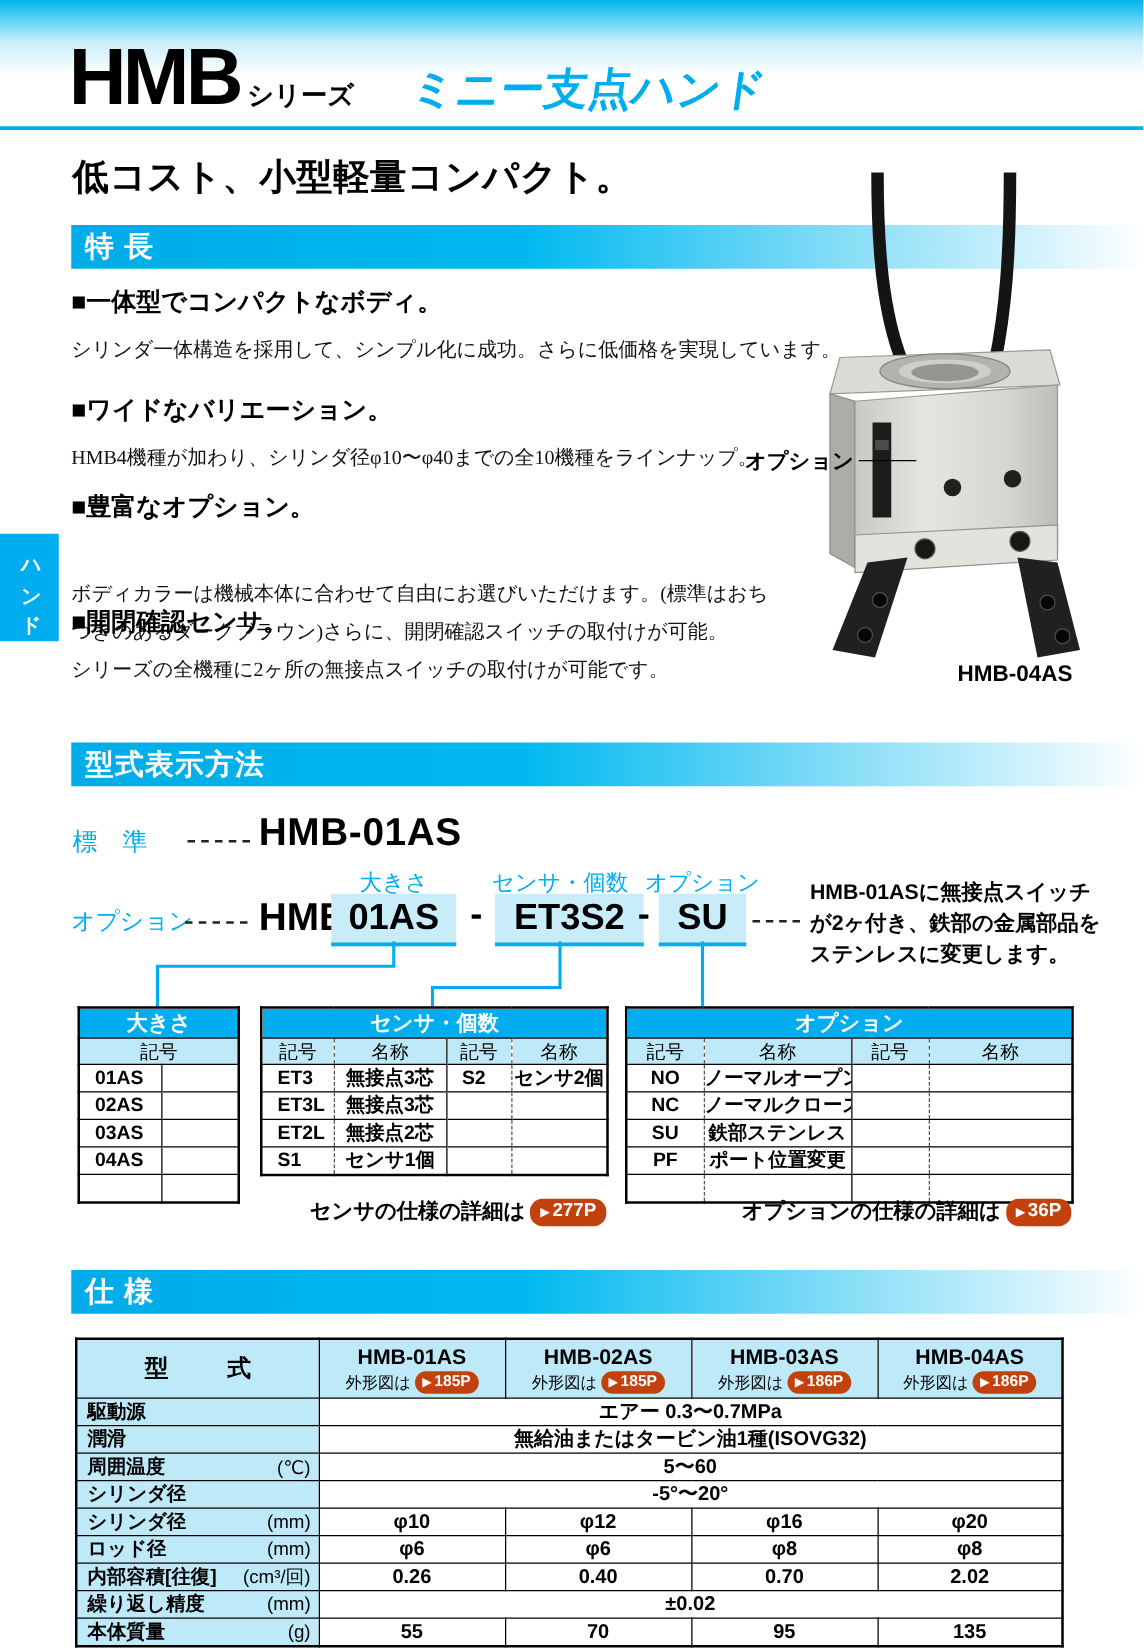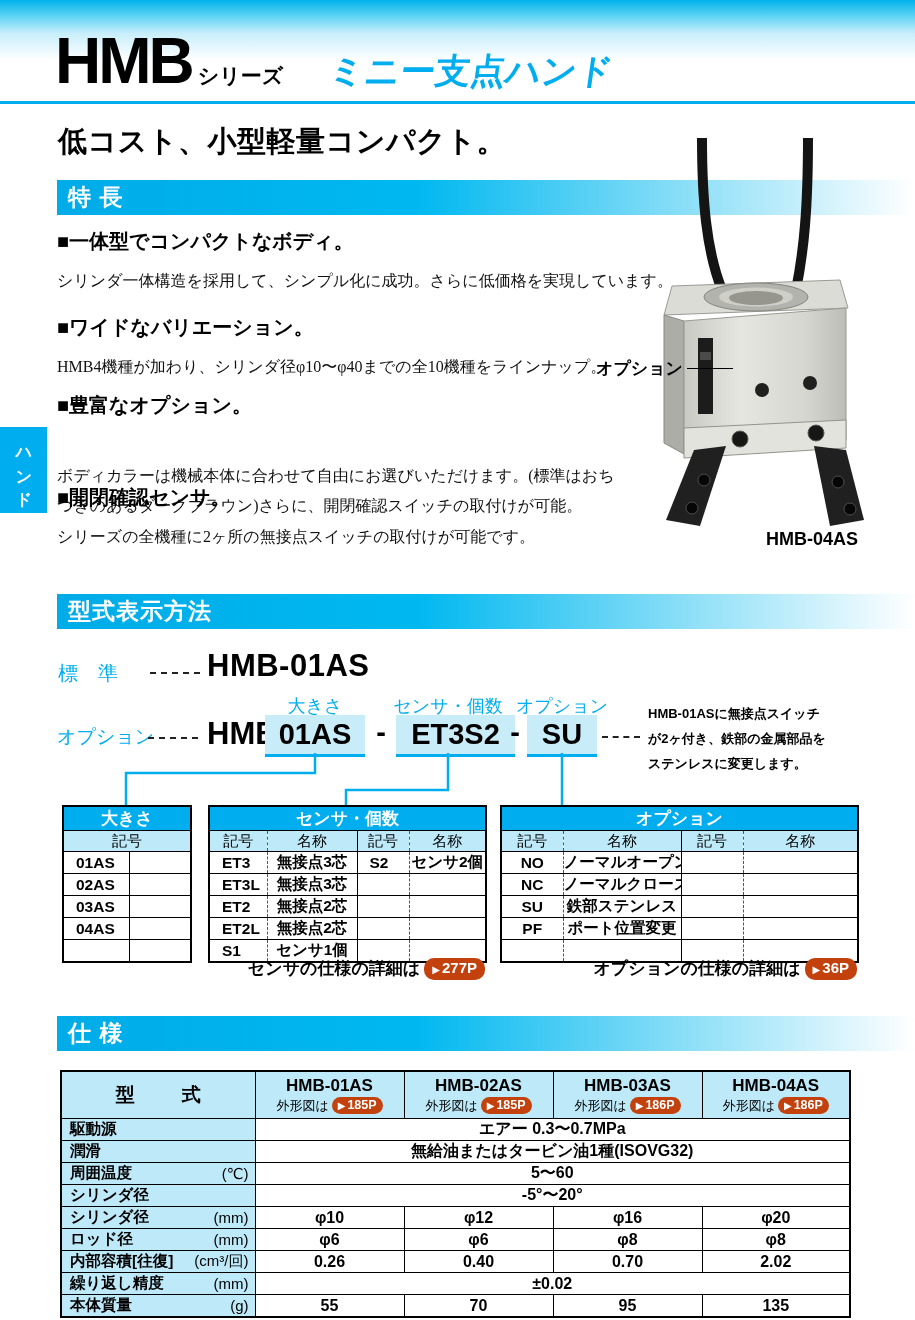--- a/index.html
+++ b/index.html
@@ -57,21 +57,21 @@
   #option-dash{left:148px;top:737px;width:50px;}
   #model-prefix{position:absolute;left:207px;top:716px;font-size:31px;font-weight:900;}
   .seg-box{position:absolute;top:715px;height:39px;background:#C9ECF9;border-bottom:3px solid #00AEEF;
     text-align:center;font-size:29px;font-weight:900;line-height:39px;}
   #seg-box-0{left:265px;width:100px;}
   #seg-box-1{left:396px;width:119px;}
   #seg-box-2{left:527px;width:70px;}
   .seg-sep{position:absolute;top:716px;font-size:29px;font-weight:900;width:22px;text-align:center;}
   #seg-sep-0{left:370px;} #seg-sep-1{left:504px;}
   #note-dash{left:602px;top:736px;width:38px;border-top:2px dashed #222;}
-  .model-note{position:absolute;left:648px;top:701px;width:268px;font-size:13px;font-weight:600;line-height:25px;}
+  .model-note{position:absolute;left:648px;top:701px;width:268px;font-size:17px;font-weight:600;line-height:25px;}
   #connector-svg{position:absolute;left:0;top:753px;}
 
   
   .mini-table{position:absolute;border-collapse:collapse;table-layout:fixed;background:#fff;
     border:2px solid #000;font-family:"Liberation Sans","DejaVu Sans",sans-serif;}
   .mini-table td{border-top:1px solid #000;border-bottom:1px solid #000;height:21px;
     font-size:15.5px;font-weight:bold;padding:0;overflow:hidden;white-space:nowrap;}
   .mini-table .tbl-title td{background:#00AEEF;color:#fff;text-align:center;font-size:17px;height:23px;border:none;}
   .mini-table .tbl-sub td{background:#BEE9F8;text-align:center;font-weight:normal;font-size:15px;height:20px;}
   .mini-table td.ns{border-left:1.5px solid #000;}
@@ -259,26 +259,20 @@
       <td class="ns code">S2</td>
       <td class="nd name">センサ2個</td>
     </tr>
     <tr>
       <td class="code">ET3L</td>
       <td class="nd name">無接点3芯</td>
       <td class="ns code"></td>
       <td class="nd name"></td>
     </tr>
     <tr>
-      <td class="code">ET2</td>
-      <td class="nd name">無接点2芯</td>
-      <td class="ns code"></td>
-      <td class="nd name"></td>
-    </tr>
-    <tr>
       <td class="code">ET2L</td>
       <td class="nd name">無接点2芯</td>
       <td class="ns code"></td>
       <td class="nd name"></td>
     </tr>
     <tr>
       <td class="code">S1</td>
       <td class="nd name">センサ1個</td>
       <td class="ns code"></td>
       <td class="nd name"></td>

